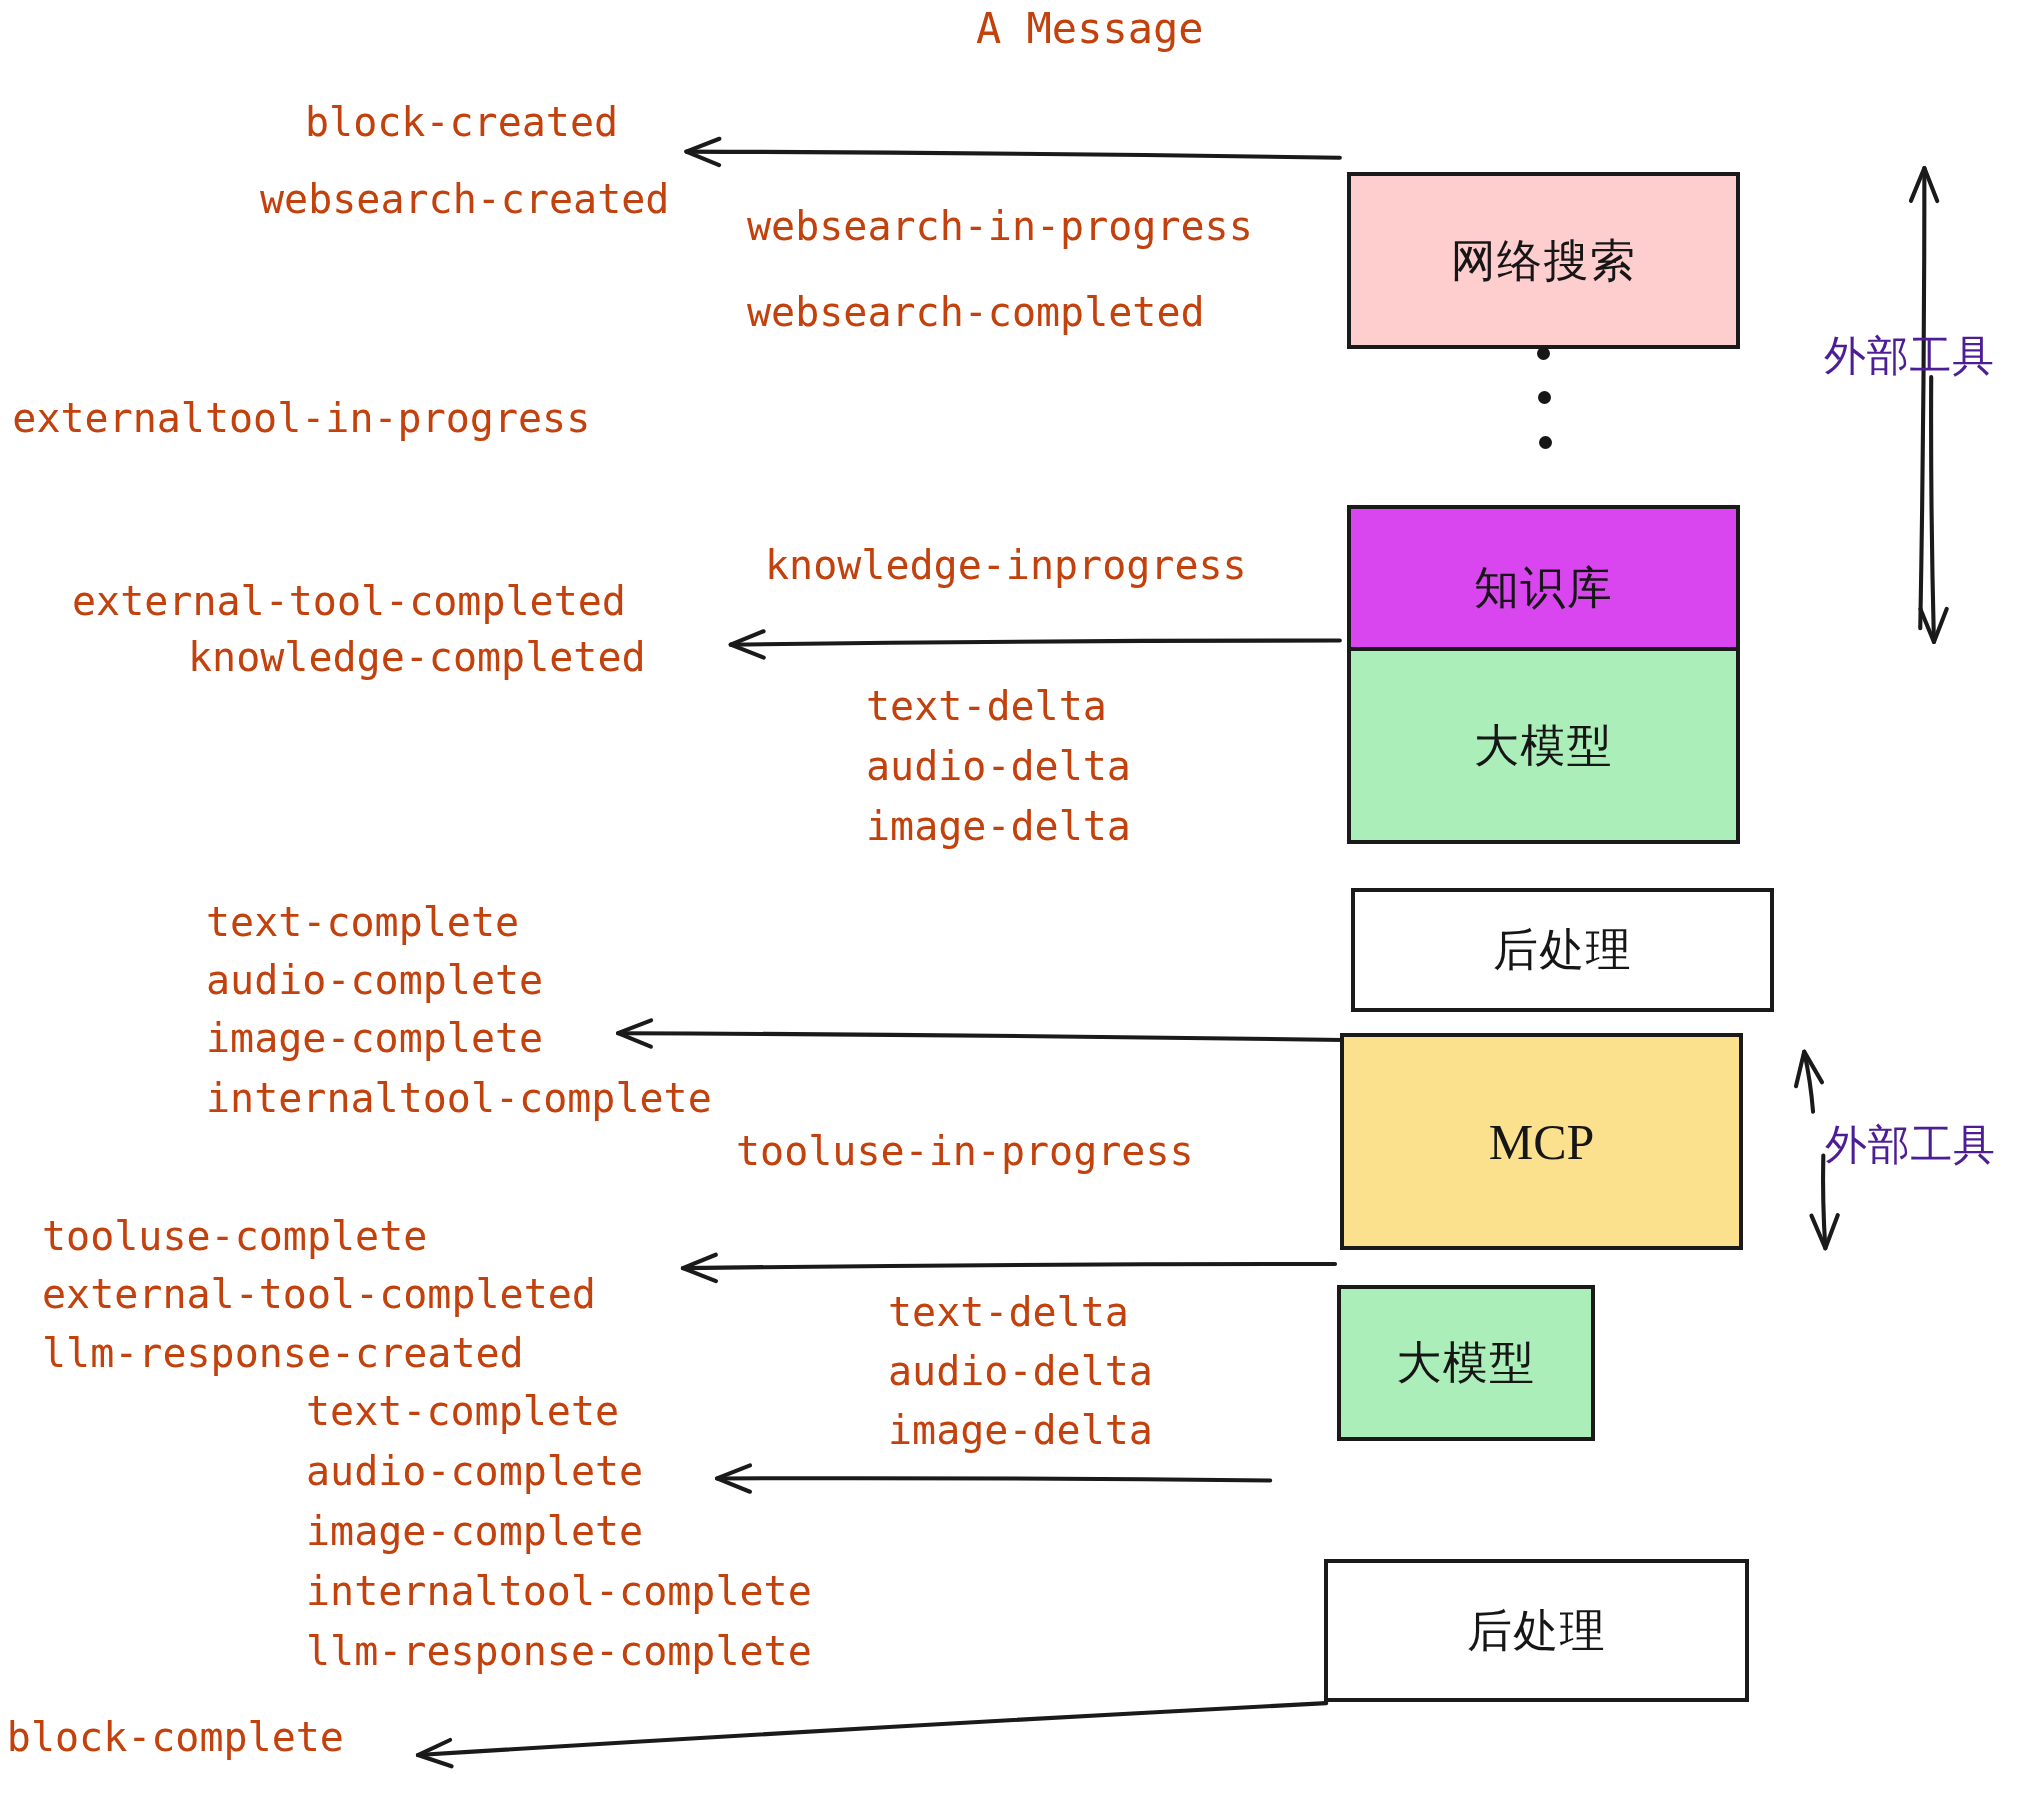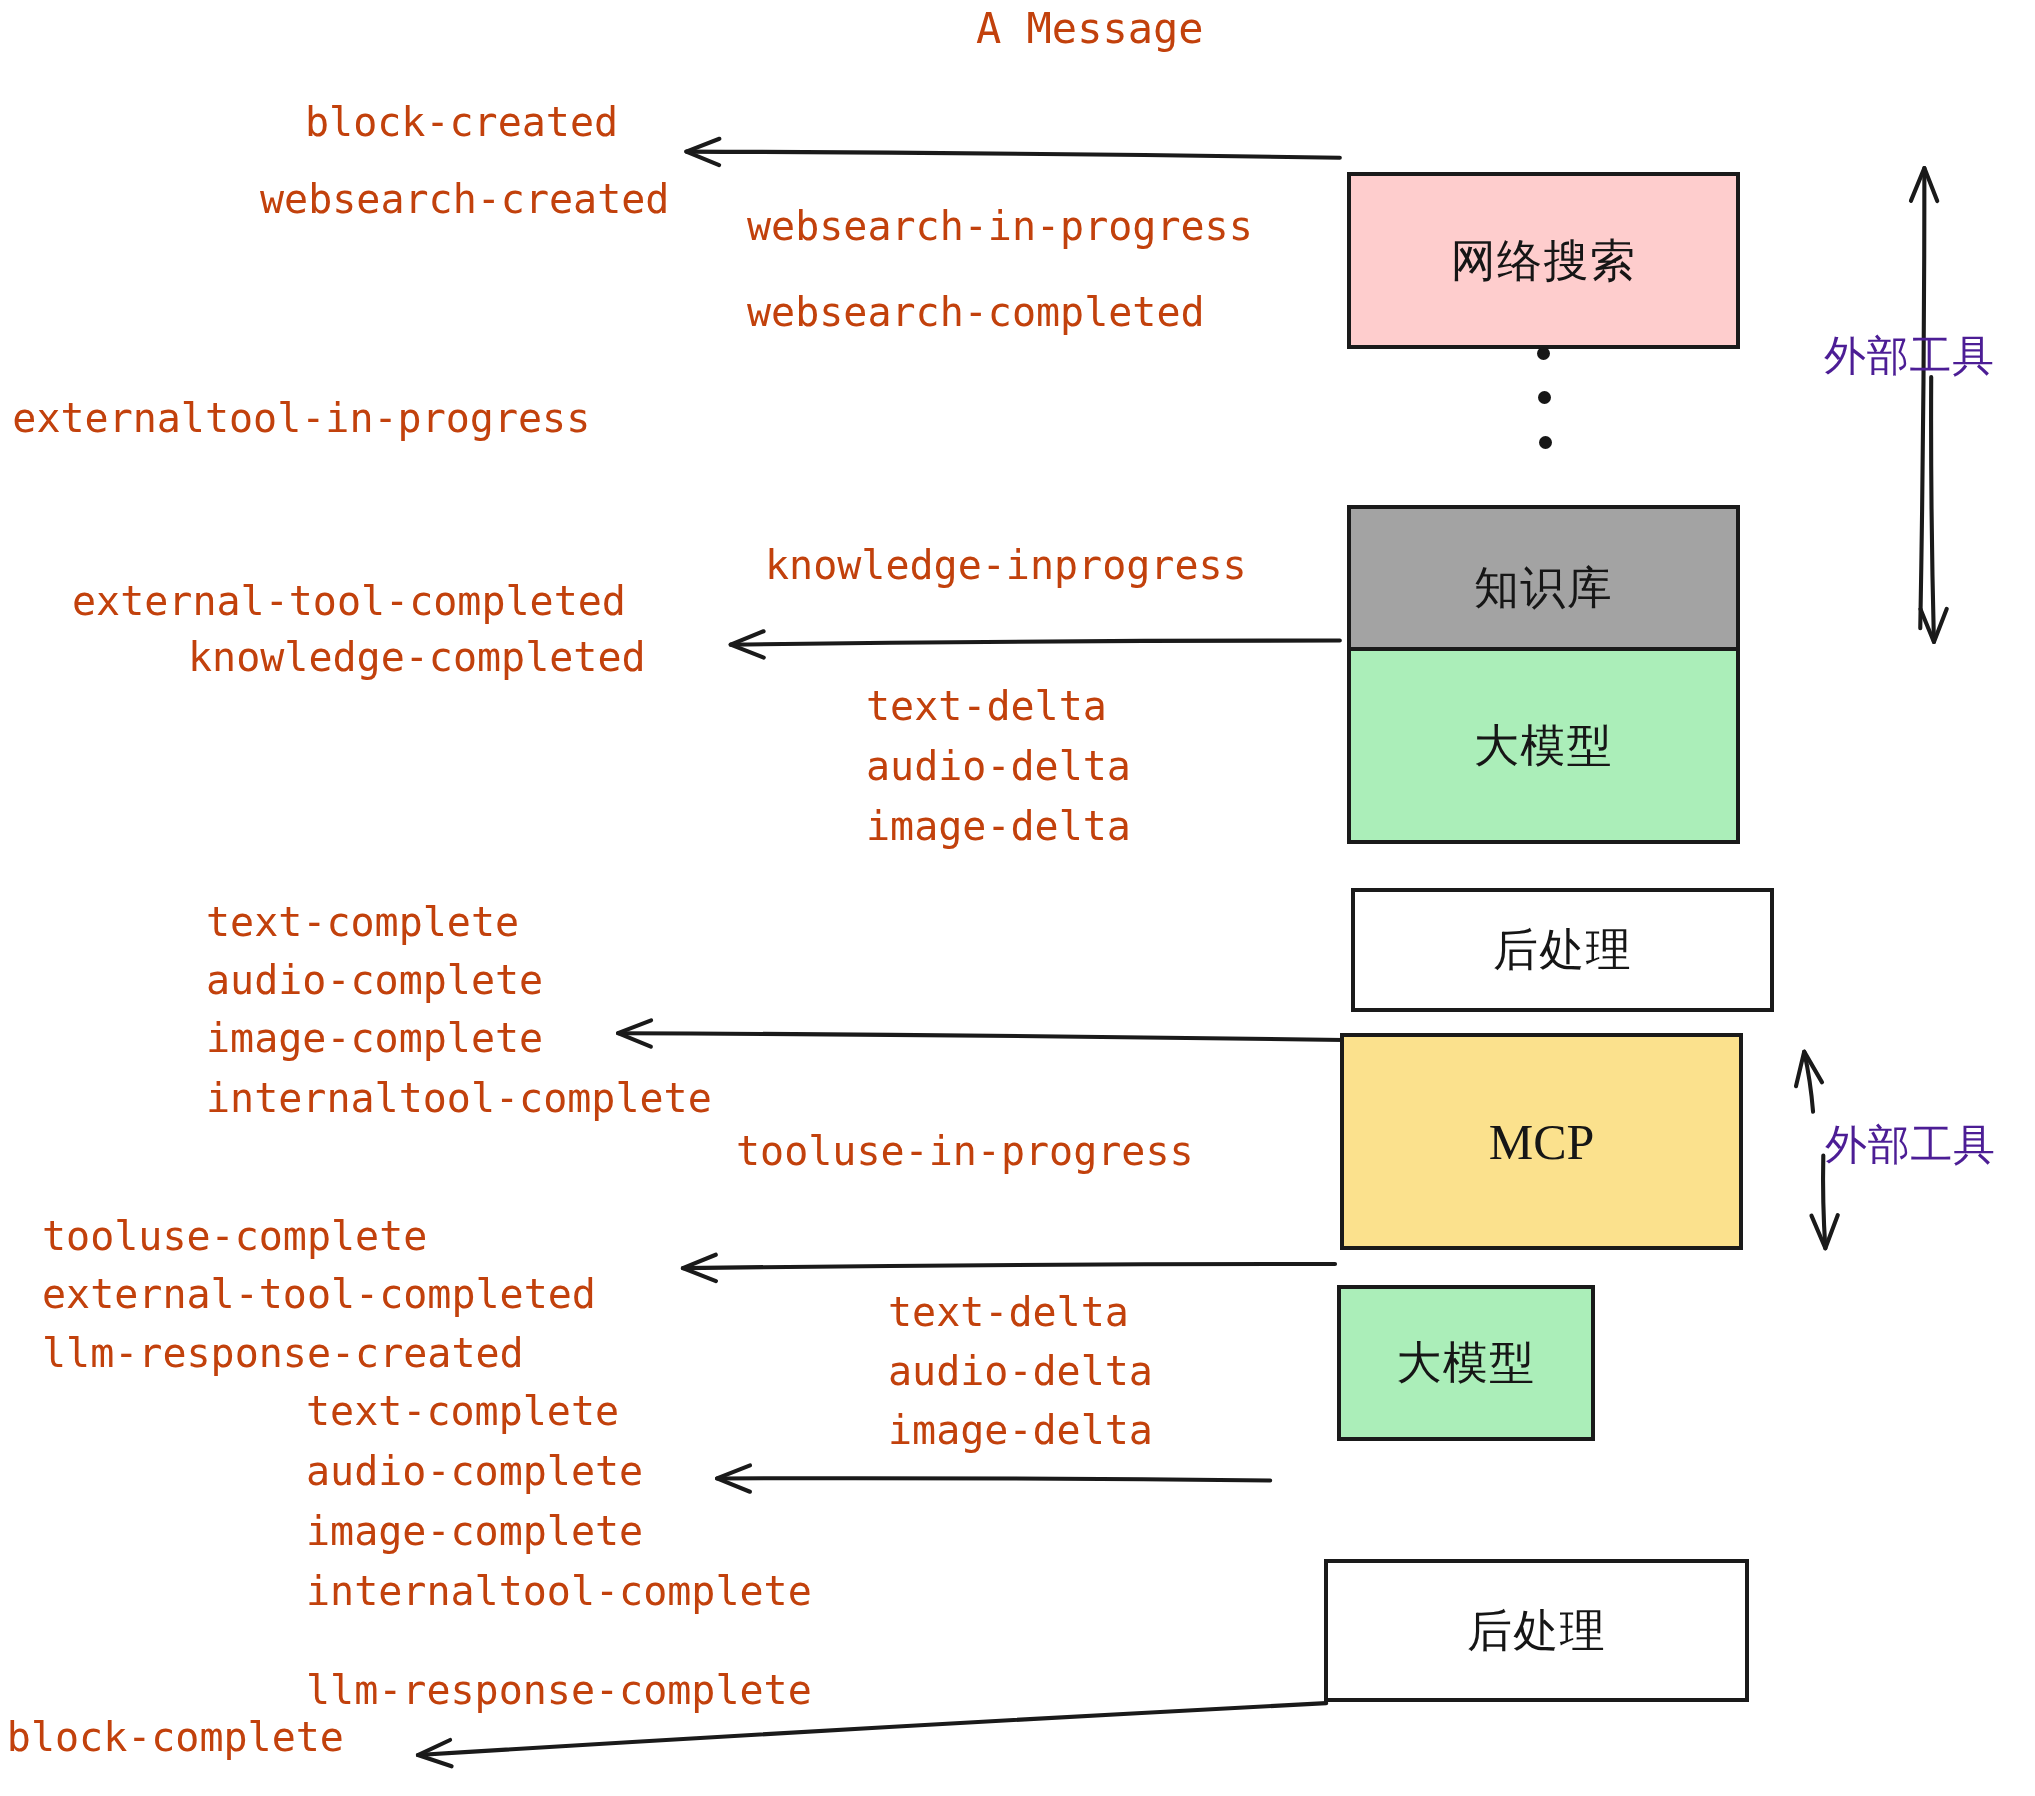--- a/index.html
+++ b/index.html
@@ -113,21 +113,21 @@
       <g>
         <path d="M2670 1692 Q2668.5007296212834 1760.066160376001 2673 1828" fill="none" stroke="#1a1a1a" stroke-width="6" stroke-linecap="round"></path>
         <path d="M2652.651852643862 1780.1465476775927 L2673 1828 L2691.2181995718906 1779.2958194365333" fill="none" stroke="#1a1a1a" stroke-width="6" stroke-linecap="round" stroke-linejoin="round"></path>
       </g>
     </svg>
 
   <div id="nodes-layer">
       <div class="node" style="left: 1347px; top: 172px; width: 393px; height: 177px; background: rgb(254, 205, 205);">
         <span>网络搜索</span>
       </div>
-      <div class="node" style="left: 1347px; top: 505px; width: 393px; height: 166px; background: #a3a3a3;">
+      <div class="node" style="left: 1347px; top: 505px; width: 393px; height: 166px; background: #d946ef;">
         <span>知识库</span>
       </div>
       <div class="node" style="left: 1347px; top: 647px; width: 393px; height: 197px; background: rgb(171, 238, 185);">
         <span>大模型</span>
       </div>
       <div class="node" style="left: 1351px; top: 888px; width: 423px; height: 124px; background: rgb(255, 255, 255);">
         <span>后处理</span>
       </div>
       <div class="node mcp-node" style="left: 1340px; top: 1033px; width: 403px; height: 217px; background: rgb(251, 225, 141);">
         <span>MCP</span>
@@ -160,21 +160,21 @@
       <div class="lbl" style="left: 42px; top: 1216px;">tooluse-complete</div>
       <div class="lbl" style="left: 42px; top: 1274px;">external-tool-completed</div>
       <div class="lbl" style="left: 42px; top: 1333px;">llm-response-created</div>
       <div class="lbl" style="left: 306px; top: 1391px;">text-complete</div>
       <div class="lbl" style="left: 888px; top: 1292px;">text-delta</div>
       <div class="lbl" style="left: 888px; top: 1351px;">audio-delta</div>
       <div class="lbl" style="left: 888px; top: 1410px;">image-delta</div>
       <div class="lbl" style="left: 306px; top: 1451px;">audio-complete</div>
       <div class="lbl" style="left: 306px; top: 1511px;">image-complete</div>
       <div class="lbl" style="left: 306px; top: 1571px;">internaltool-complete</div>
-      <div class="lbl" style="left: 306px; top: 1631px; margin-top: 39px;">llm-response-complete</div>
+      <div class="lbl" style="left: 306px; top: 1631px;">llm-response-complete</div>
       <div class="lbl" style="left: 6.8px; top: 1717px;">block-complete</div>
     </div>
   <div id="side-layer">
       <div class="side-label" style="left: 1824px; top: 328px;">外部工具</div>
       <div class="side-label" style="left: 1825px; top: 1117px;">外部工具</div>
     </div>
   <div id="dots-layer">
       <div class="dot" style="left: 1537px; top: 347px;"></div>
       <div class="dot" style="left: 1538px; top: 391px;"></div>
       <div class="dot" style="left: 1539px; top: 436px;"></div>

